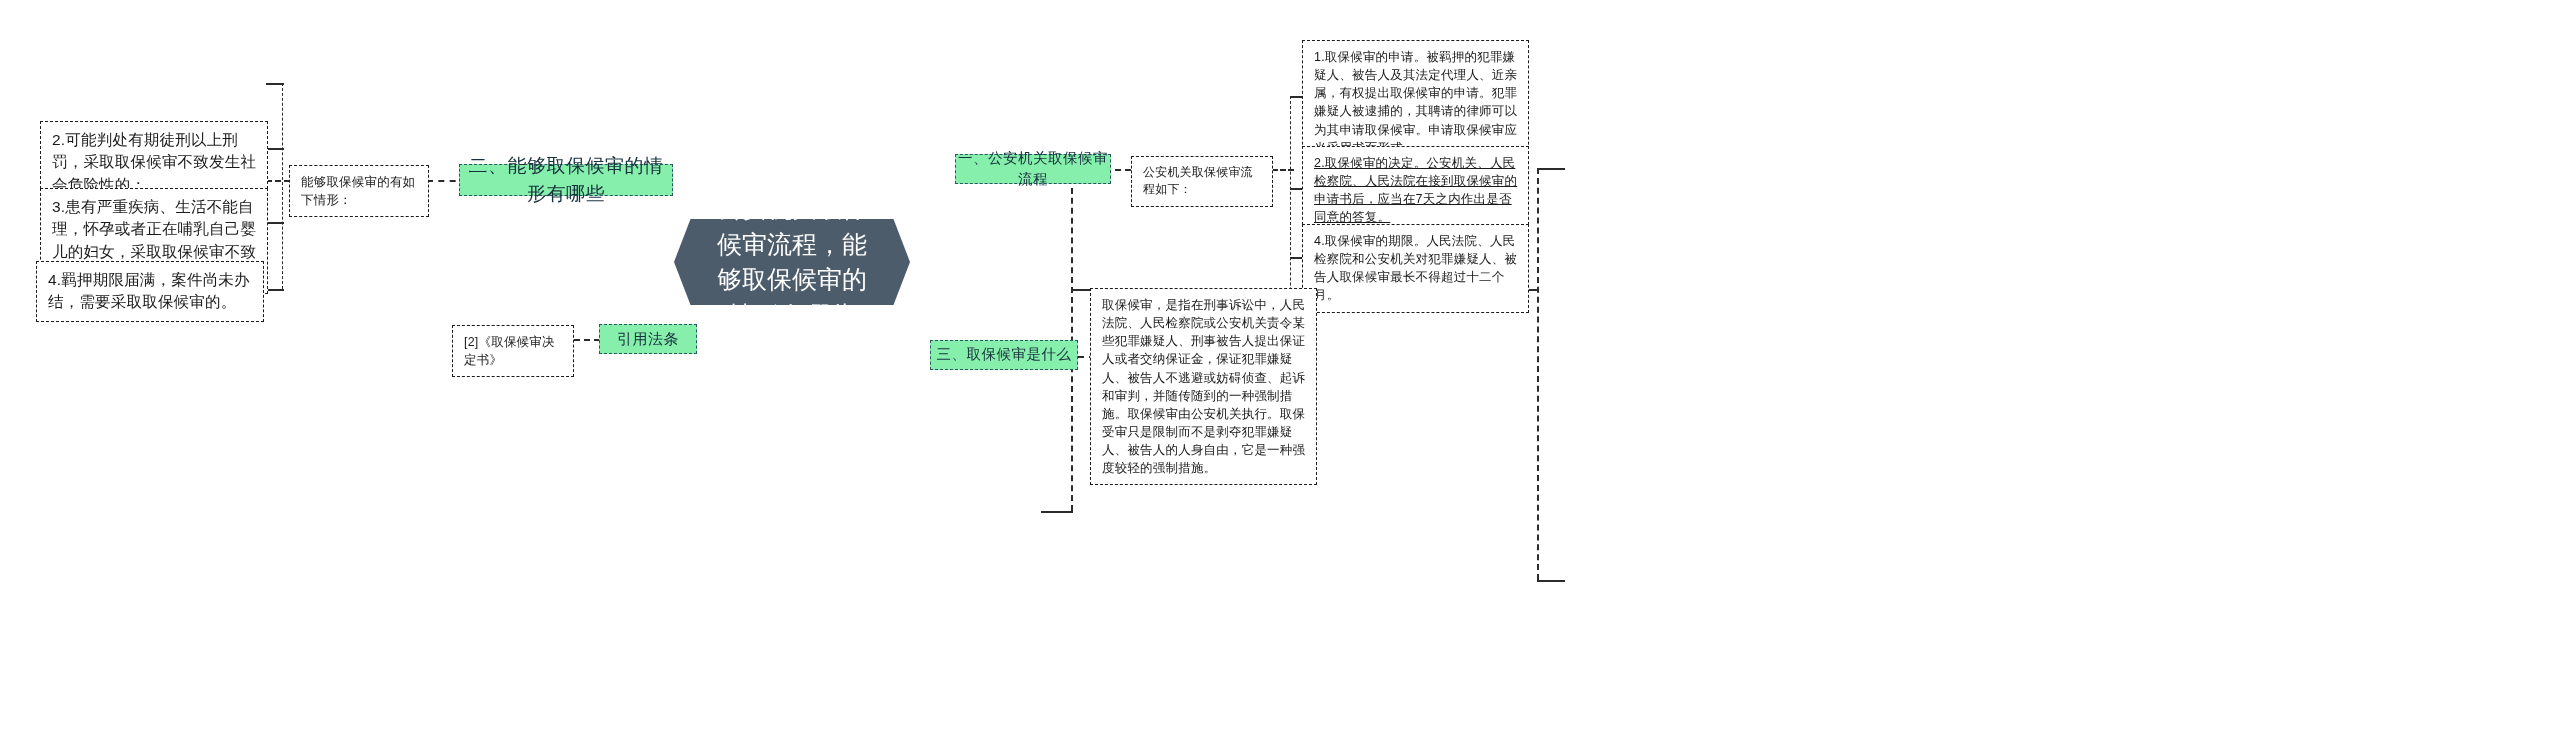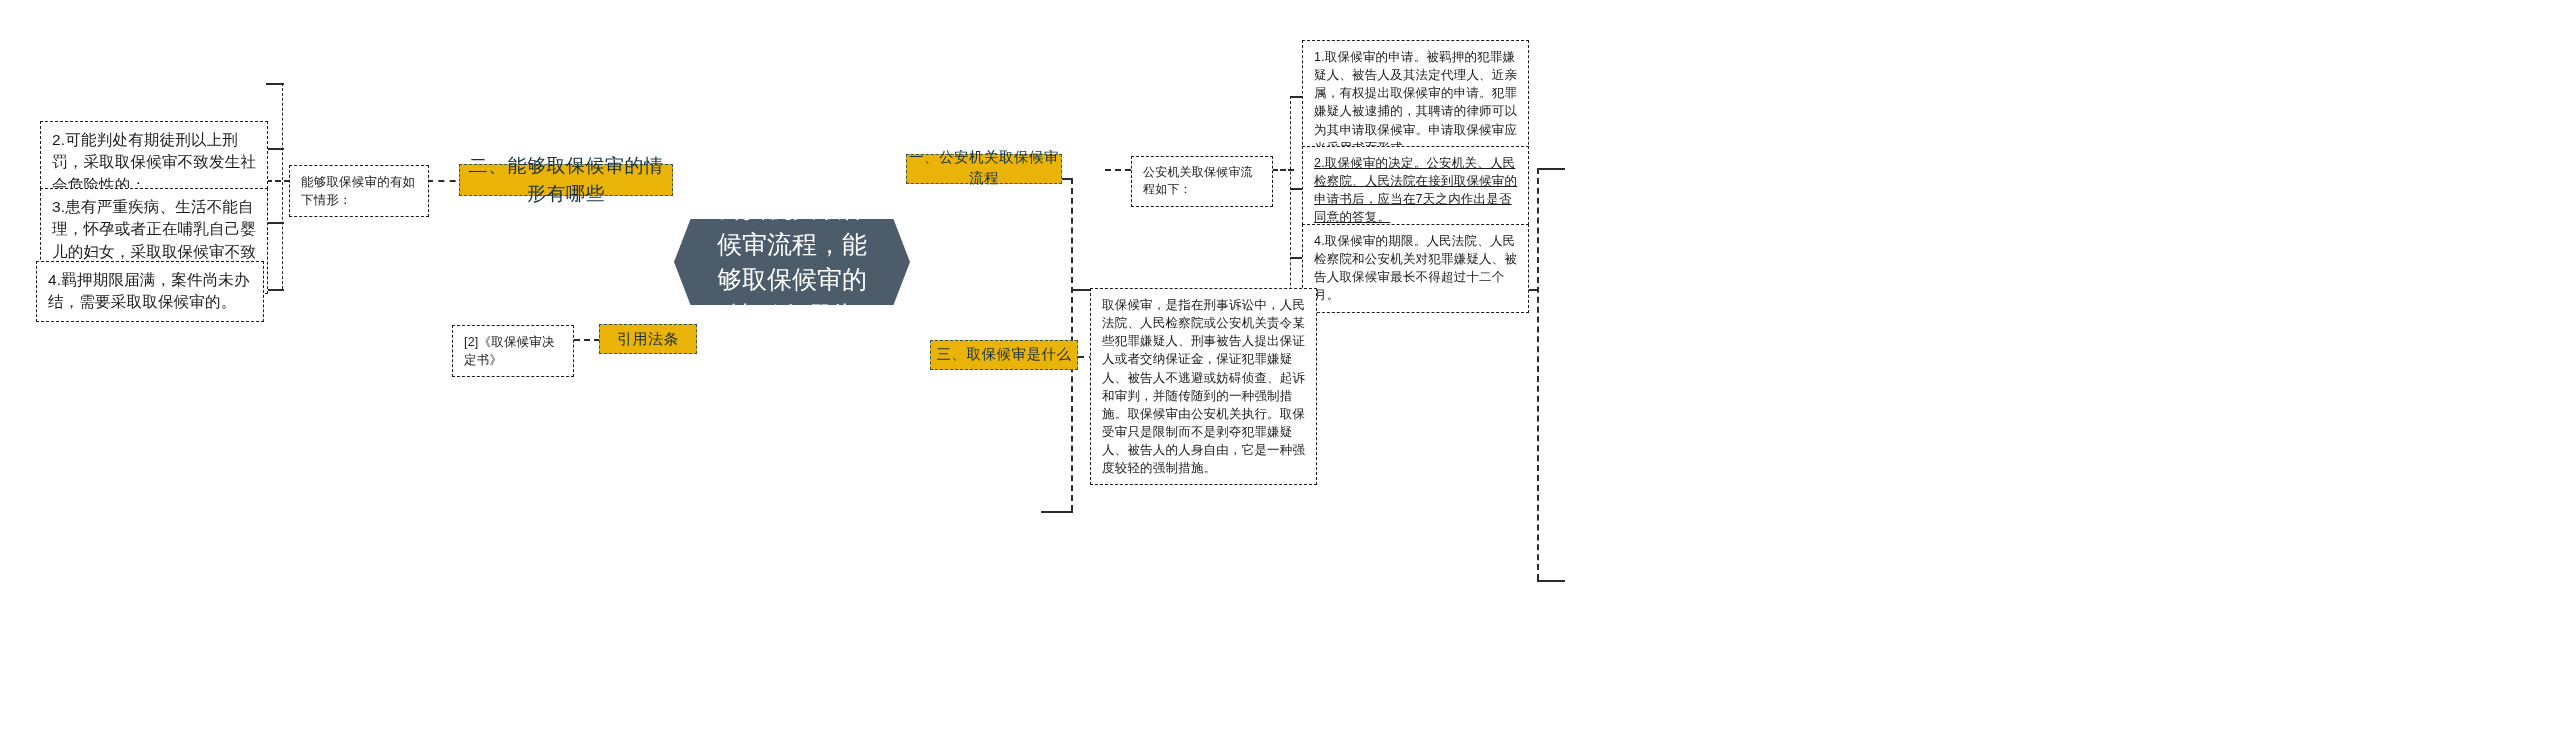--- a/index.html
+++ b/index.html
@@ -36,21 +36,21 @@
     background: #ffffff;
     padding: 7px 10px 7px 11px;
     font-size: 15.5px;
     letter-spacing: .2px;
     align-items: flex-start;
   }
   .leaf .txt { display: block; width: 100%; }
 
   
   .blue {
-    background: #eab308;
+    background: #86efac;
     border: 1.5px dashed #2c5566;
     color: #17313d;
     font-size: 19px;
     justify-content: center;
     text-align: center;
     letter-spacing: .5px;
   }
 
   
   .root {
@@ -151,21 +151,21 @@
   </div>
 
   <div class="node blue" style="left:599px; top:324px; width:98px; height:30px; font-size:15px;">
     <span>引用法条</span>
   </div>
 
   <div class="root" style="left:674px; top:219px; width:236px; height:86px;">
     <span class="txt">公安机关取保候审流程，能够取保候审的情形有哪些</span>
   </div>
 
-  <div class="node blue" style="left:906px; top:154px; width:156px; height:30px; font-size:14.5px;font-family:Liberation Mono, monospace;">
+  <div class="node blue" style="left:955px; top:154px; width:156px; height:30px; font-size:14.5px;">
     <span>一、公安机关取保候审流程</span>
   </div>
 
   <div class="node leaf" style="left:1131px; top:156px; width:142px; min-height:27px; font-size:12px; align-items:center;">
     <span class="txt">公安机关取保候审流程如下：</span>
   </div>
 
   <div class="node leaf" style="left:1302px; top:40px; width:227px; min-height:95px; font-size:12.5px;">
     <span class="txt">1.取保候审的申请。被羁押的犯罪嫌疑人、被告人及其法定代理人、近亲属，有权提出取保候审的申请。犯罪嫌疑人被逮捕的，其聘请的律师可以为其申请取保候审。申请取保候审应当采用书面形式。</span>
   </div>

